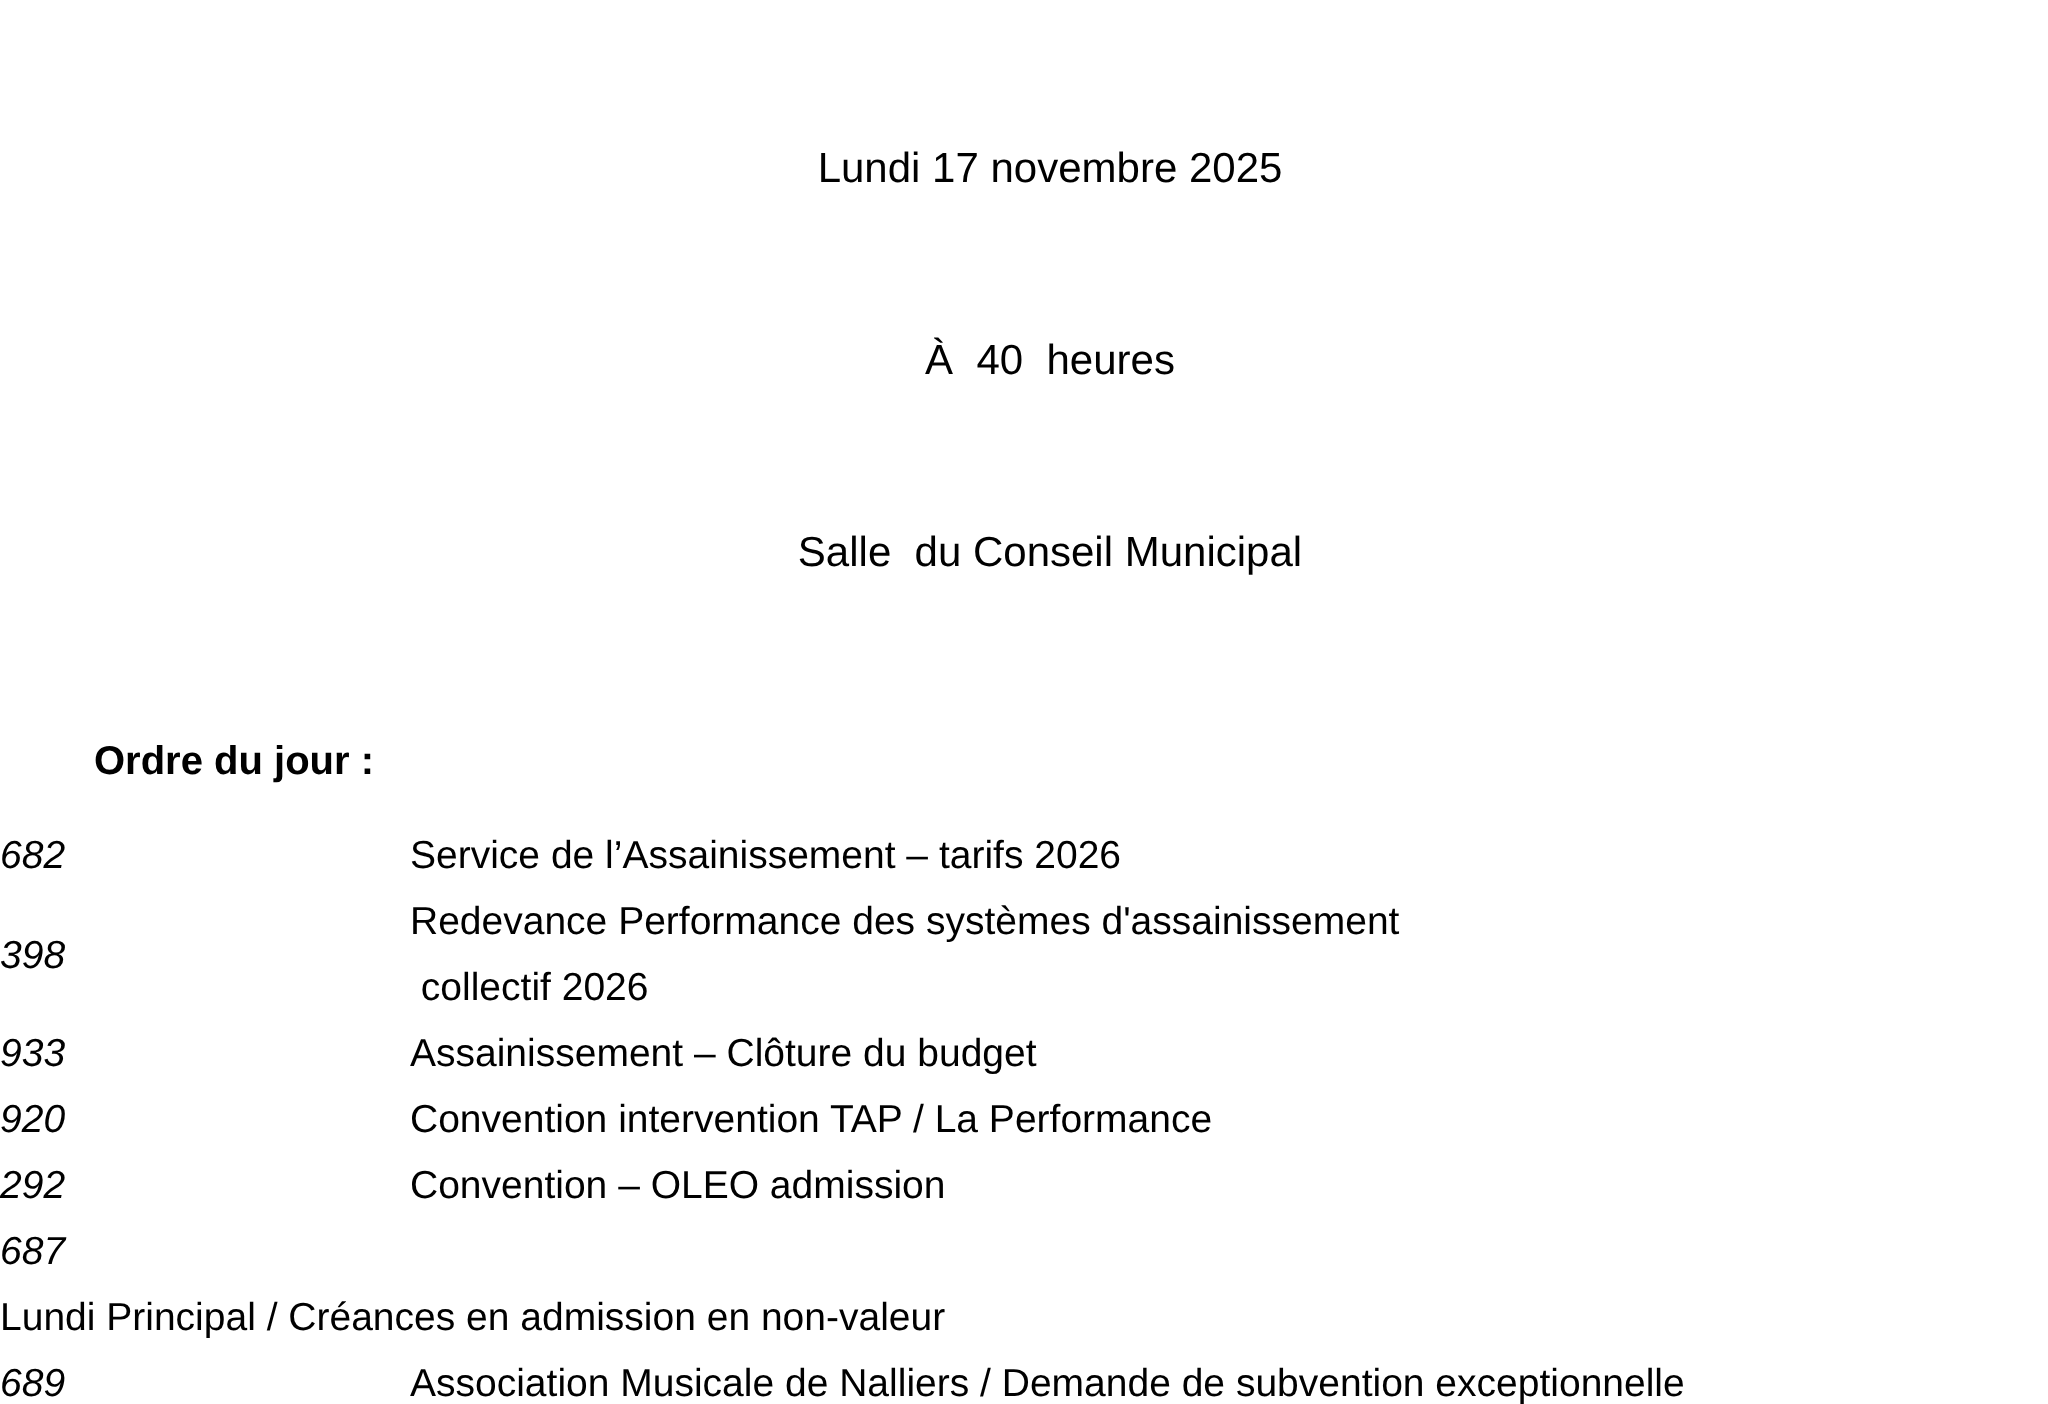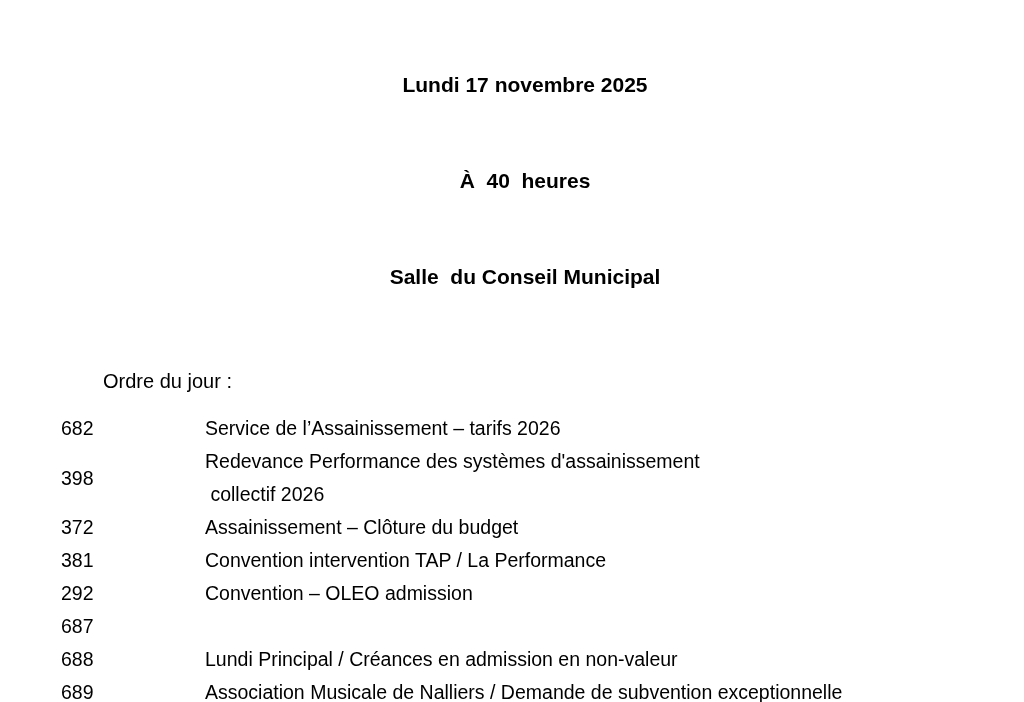--- a/index.html
+++ b/index.html
@@ -9,43 +9,43 @@
     height: 702px;
     background: #ffffff;
     color: #000000;
     font-family: "Liberation Sans", "DejaVu Sans", sans-serif;
     overflow: hidden;
   }
   .doc-header {
     margin: 5px 0 0 26px;
     width: 998px;
     text-align: center;
-    font-weight: bold;
+    font-weight: normal;
     font-size: 21px;
     line-height: 32px;
     white-space: pre-wrap;
   }
   .agenda-title {
-    margin: 12px 0 0 103px;
-    font-weight: normal;
+    margin: 12px 0 0 47px;
+    font-weight: bold;
     font-size: 20px;
     line-height: 24px;
   }
   .agenda-list { margin-top: 19px; }
   .row {
     display: flex;
     align-items: center;
     font-size: 19.5px;
     line-height: 33px;
   }
   .row .num {
     width: 205px;
-    padding-left: 61px;
     box-sizing: border-box;
     flex-shrink: 0;
+    font-style: italic;
   }
   .row .txt {
     flex: 1;
     white-space: pre-wrap;
     padding-right: 20px;
   }
 </style>
 </head>
 <body>
 
@@ -66,40 +66,39 @@
       <div class="txt">Service de l’Assainissement – tarifs 2026</div>
     </div>
 
     <div class="row">
       <div class="num">398</div>
       <div class="txt">Redevance Performance des systèmes d'assainissement
  collectif 2026</div>
     </div>
 
     <div class="row">
-      <div class="num">372</div>
+      <div class="num">933</div>
       <div class="txt">Assainissement – Clôture du budget</div>
     </div>
 
     <div class="row">
-      <div class="num">381</div>
+      <div class="num">920</div>
       <div class="txt">Convention intervention TAP / La Performance</div>
     </div>
 
     <div class="row">
       <div class="num">292</div>
       <div class="txt">Convention – OLEO admission</div>
     </div>
 
     <div class="row">
       <div class="num">687</div>
     </div>
 
     <div class="row">
-      <div class="num">688</div>
       <div class="txt">Lundi Principal / Créances en admission en non-valeur</div>
     </div>
 
     <div class="row">
       <div class="num">689</div>
       <div class="txt">Association Musicale de Nalliers / Demande de subvention exceptionnelle</div>
     </div>
 
   </div>
 </div>

